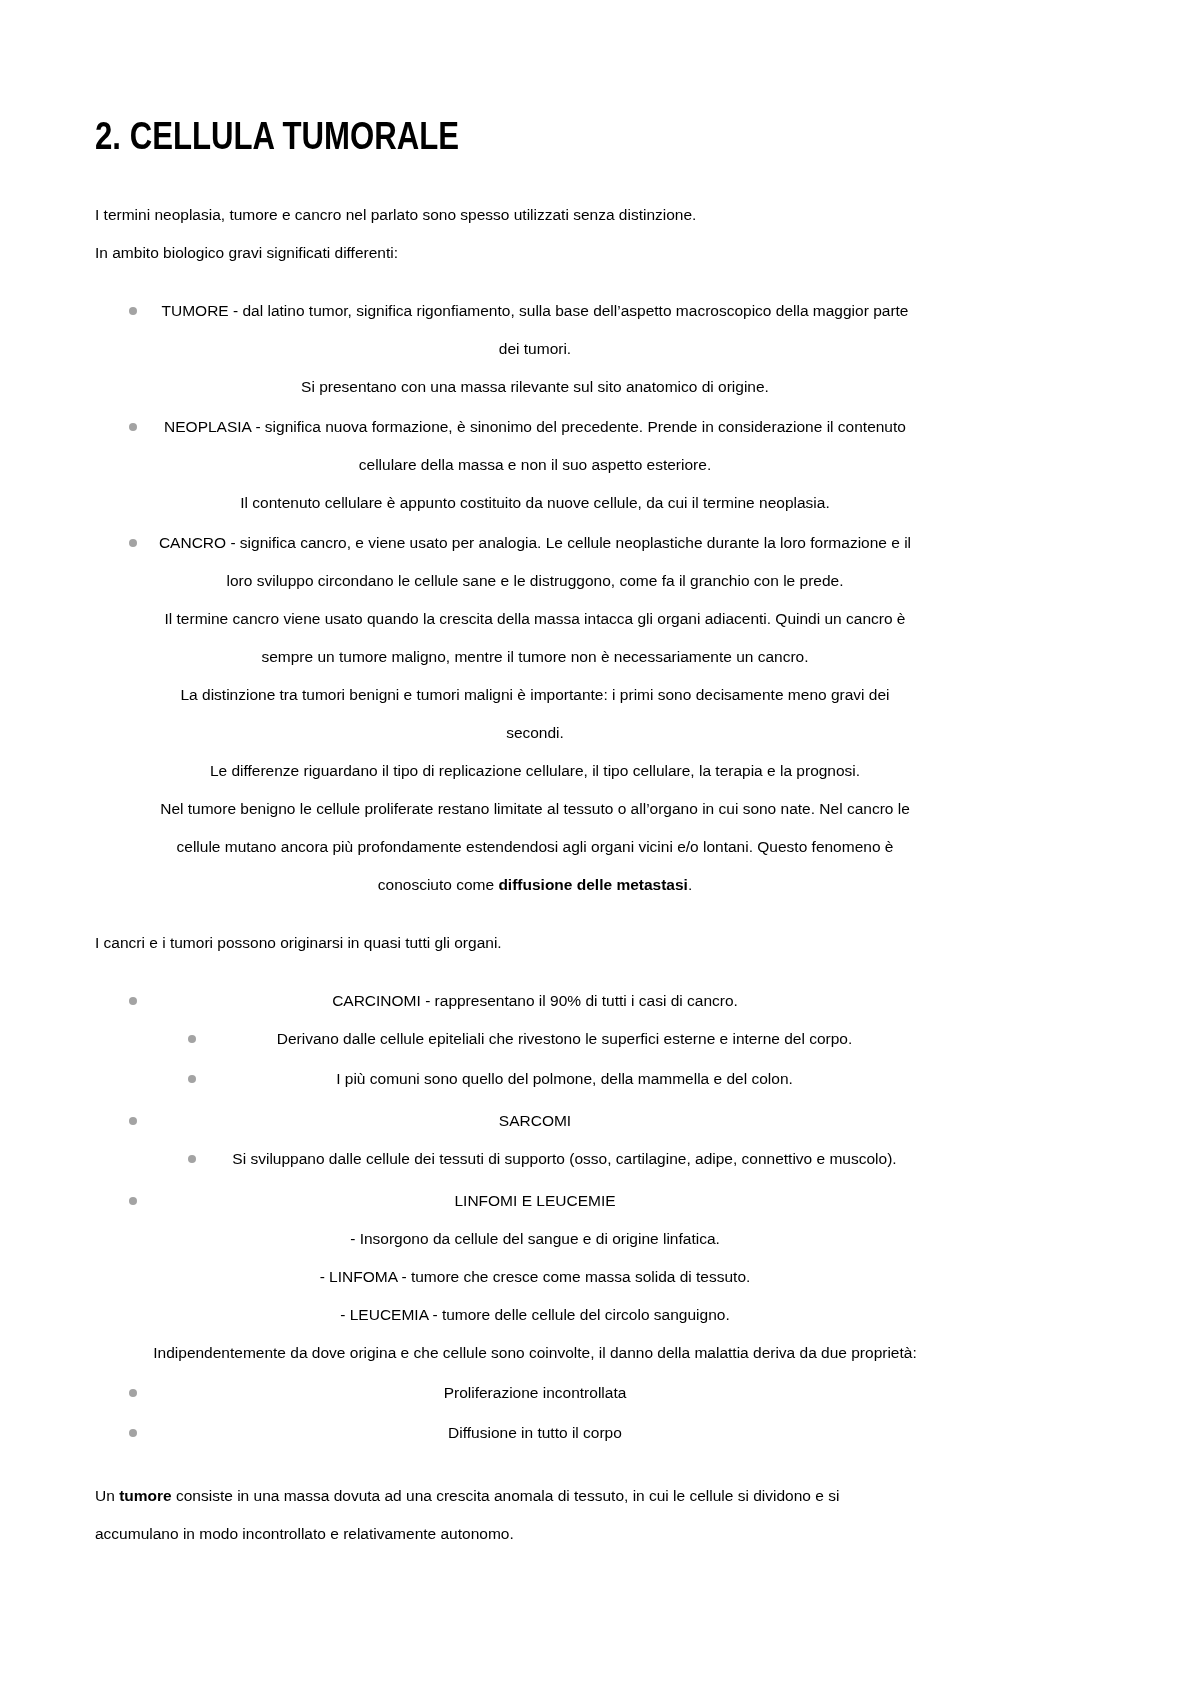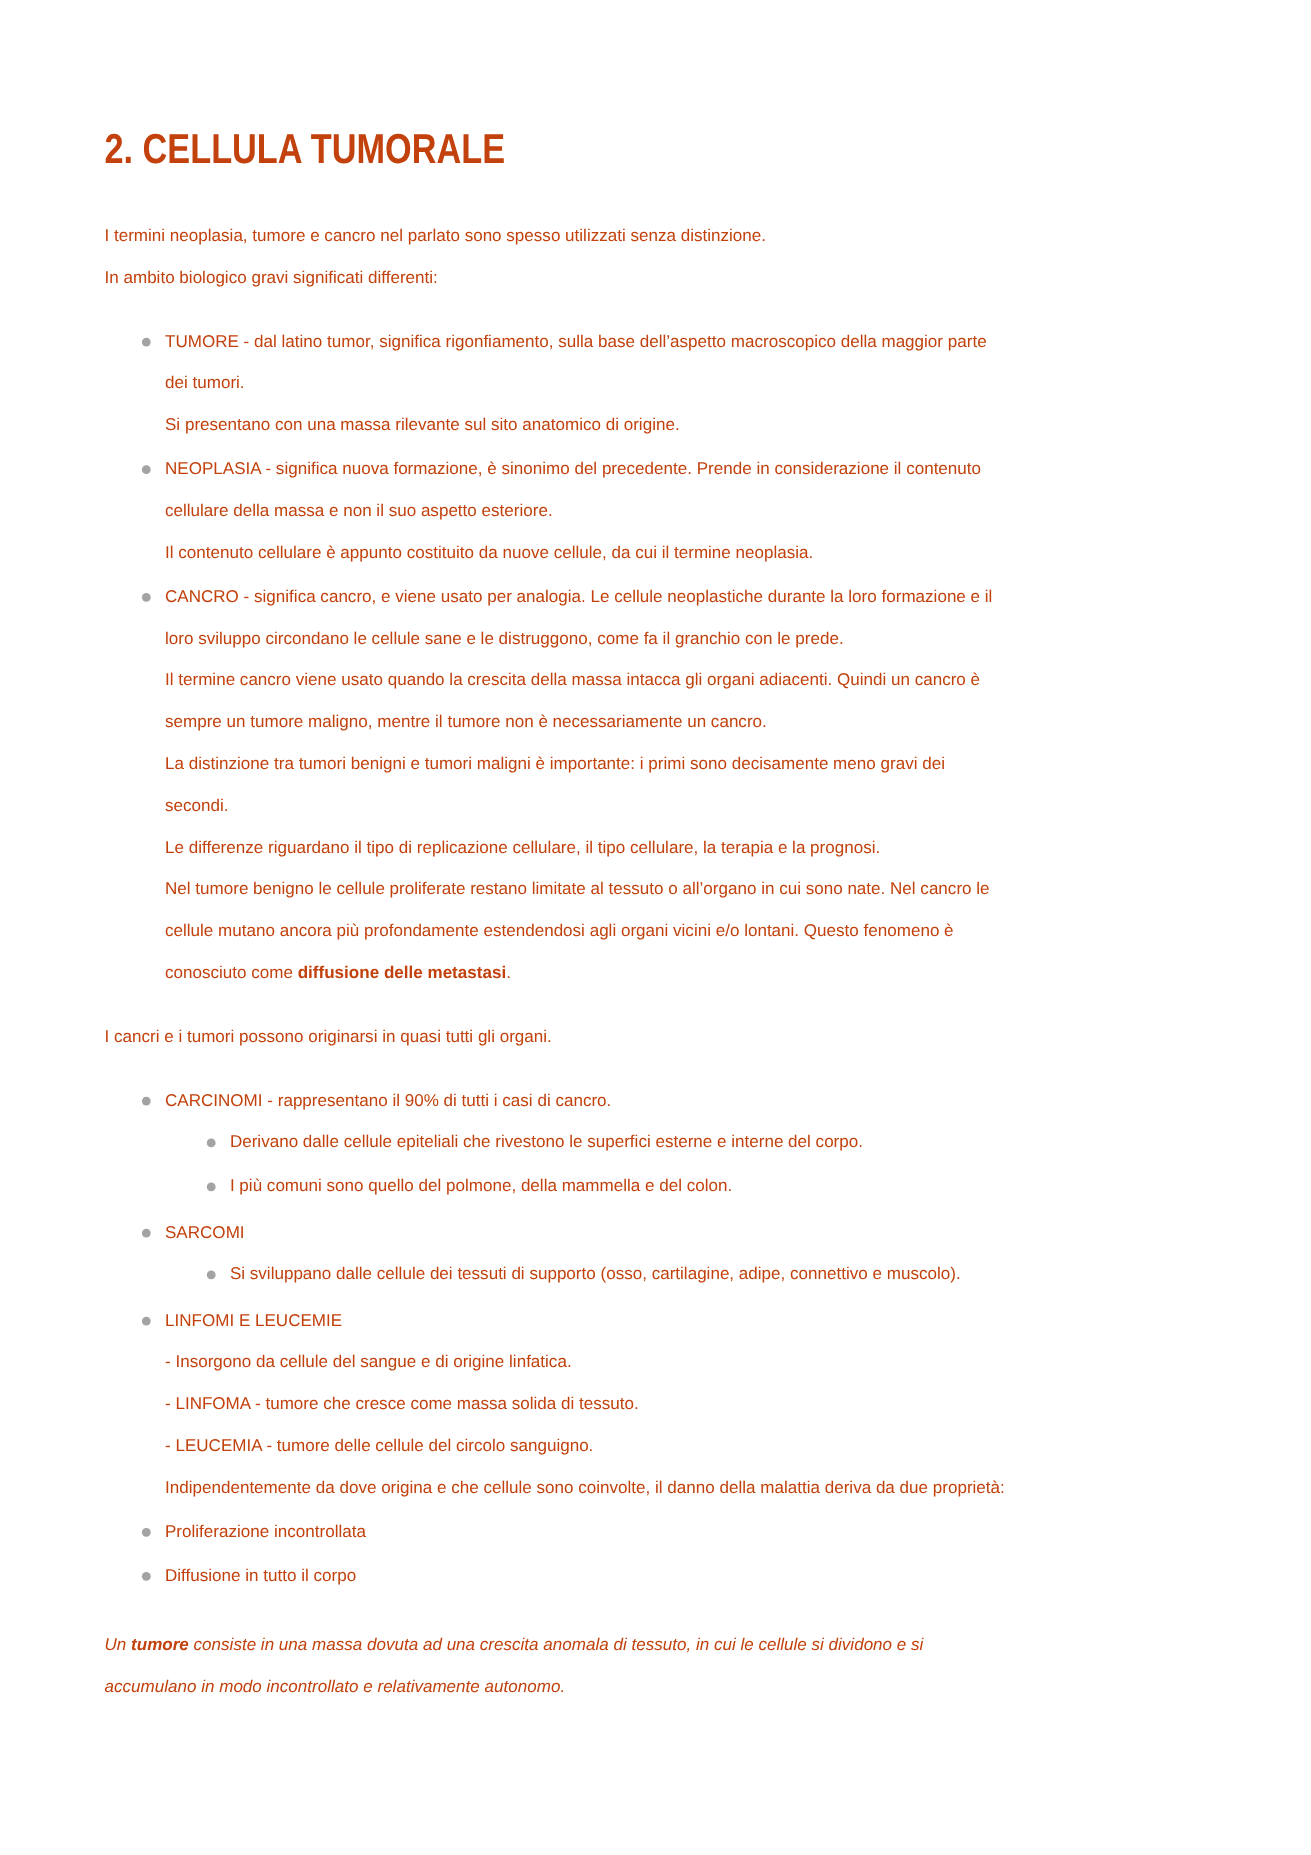--- a/index.html
+++ b/index.html
@@ -2,50 +2,50 @@
 <html><head>
 <meta charset="utf-8">
 <style>
   html, body { margin: 0; padding: 0; background: #ffffff; }
   .page {
     width: 1006px;
     min-height: 1686px;
     box-sizing: border-box;
     padding: 116px 86px 60px 95px;
     background: #ffffff;
-    color: #c2410c;
+    color: #000000;
     font-family: "Liberation Sans", sans-serif;
     font-size: 15.5px;
     line-height: 38px;
   }
   .title {
     font-size: 38px;
     font-weight: 800;
     margin: 0 0 38px 0;
     letter-spacing: 0px;
     line-height: 1.1;
     transform: scaleX(0.82);
     transform-origin: left center;
     white-space: nowrap;
   }
   .para { margin: 0; }
   .bullet-list { margin: 20px 0 0 0; padding: 0; }
-  .item { display: flex; align-items: flex-start; margin: 0 0 2px 0; }
+  .item { display: flex; align-items: flex-start; margin: 0 0 2px 0; text-align: center; }
   .dot {
     flex: 0 0 auto;
     width: 8px; height: 8px;
     border-radius: 50%;
     background: #a3a3a3;
     margin: 15px 13px 0 34px;
   }
   .content { flex: 1 1 auto; min-width: 0; }
   .sub-list { margin: 0; padding: 0; }
   .sub-list .dot { margin-left: 38px; }
   .section-gap { margin-top: 20px; }
-  .closing { margin-top: 25px; font-style: italic; }
+  .closing { margin-top: 25px; }
   strong { font-weight: bold; }
 </style>
 </head>
 <body>
 
 <div class="page">
 
   <h1 class="title">2. CELLULA TUMORALE</h1>
 
   <p class="para">I termini neoplasia, tumore e cancro nel parlato sono spesso utilizzati senza distinzione.</p>

